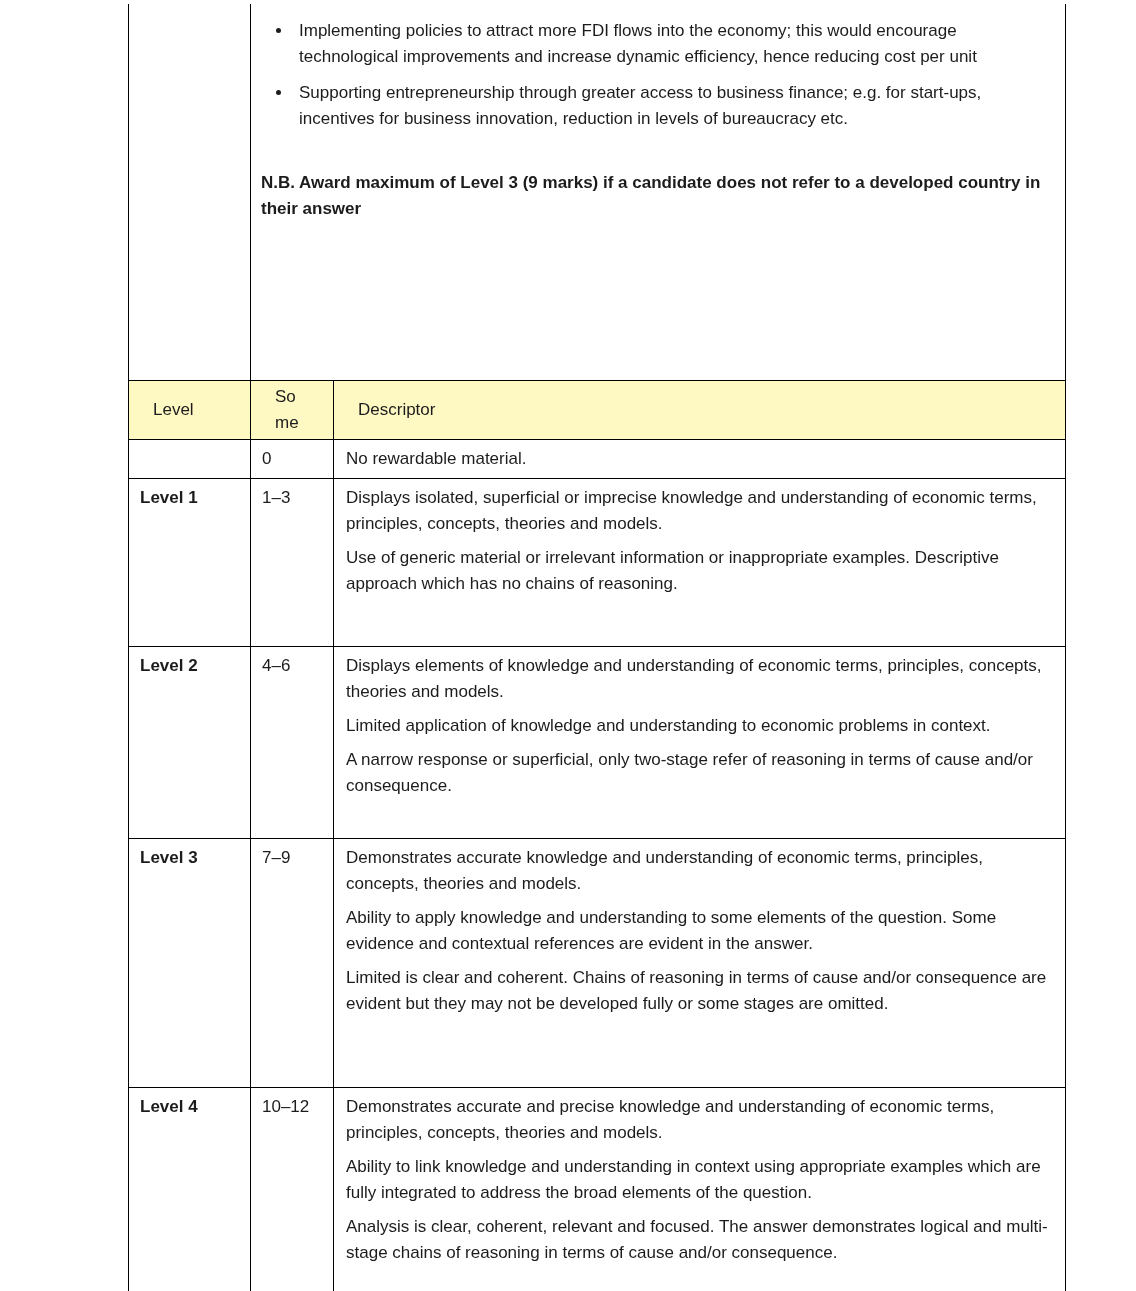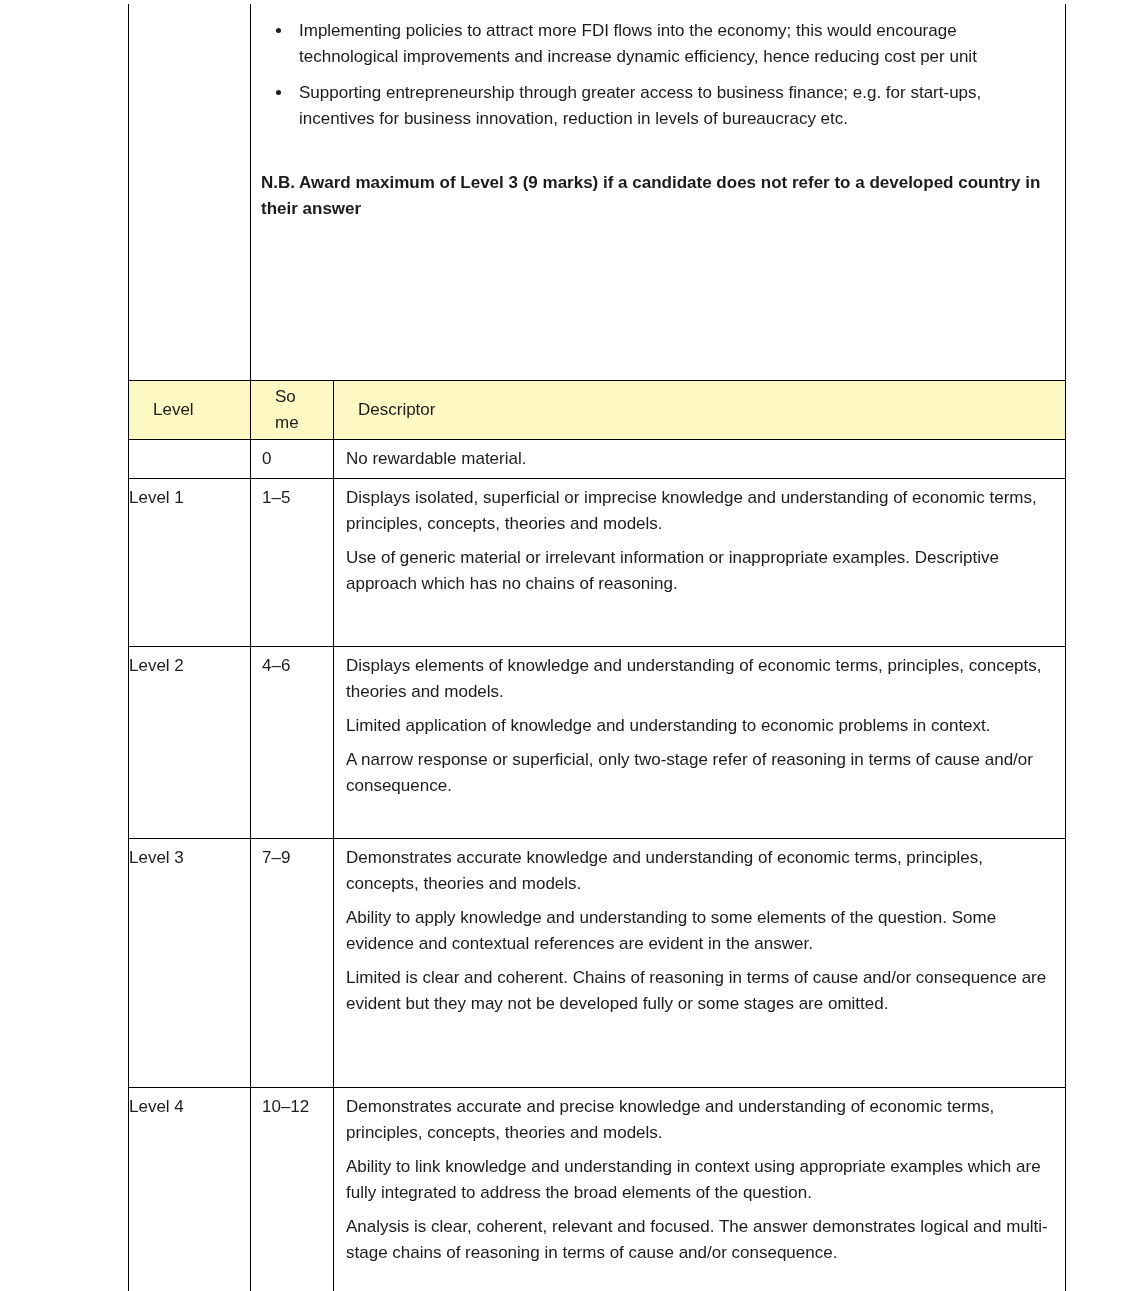--- a/index.html
+++ b/index.html
@@ -38,21 +38,21 @@
     height: 18px;
     padding: 3px 24px;
     vertical-align: middle;
   }
   tr.row-zero td { height: 20px; }
   tr.row-l1 td { height: 155px; }
   tr.row-l2 td { height: 179px; }
   tr.row-l3 td { height: 236px; }
   tr.row-l4 td { height: 234px; }
 
-  .level-cell { font-weight: normal; padding-left: 0; margin-top: 24px; }
+  .level-cell { font-weight: bold; padding-left: 11px; margin-top: 24px; }
   .mark-cell  { padding-left: 11px; }
   .desc-cell  { padding-left: 12px; padding-right: 16px; }
 
   .desc-cell p { margin: 0 0 8px 0; }
   .desc-cell p:last-child { margin-bottom: 0; }
 
   .intro-content { padding: 10px 14px 10px 10px; }
   ul.bullets {
     margin: 4px 0 16px 0;
     padding-left: 32px;
@@ -99,21 +99,21 @@
     <tr class="row-zero">
       <td class="level-cell"></td>
       <td class="mark-cell">0</td>
       <td class="desc-cell">
         <p>No rewardable material.</p>
       </td>
     </tr>
 
     <tr class="row-l1">
       <td class="level-cell">Level 1</td>
-      <td class="mark-cell">1–5</td>
+      <td class="mark-cell">1–3</td>
       <td class="desc-cell">
         <p>Displays isolated, superficial or imprecise knowledge and understanding of economic terms, principles, concepts, theories and models.</p>
         <p>Use of generic material or irrelevant information or inappropriate examples. Descriptive approach which has no chains of reasoning.</p>
       </td>
     </tr>
 
     <tr class="row-l2">
       <td class="level-cell">Level 2</td>
       <td class="mark-cell">4–6</td>
       <td class="desc-cell">

